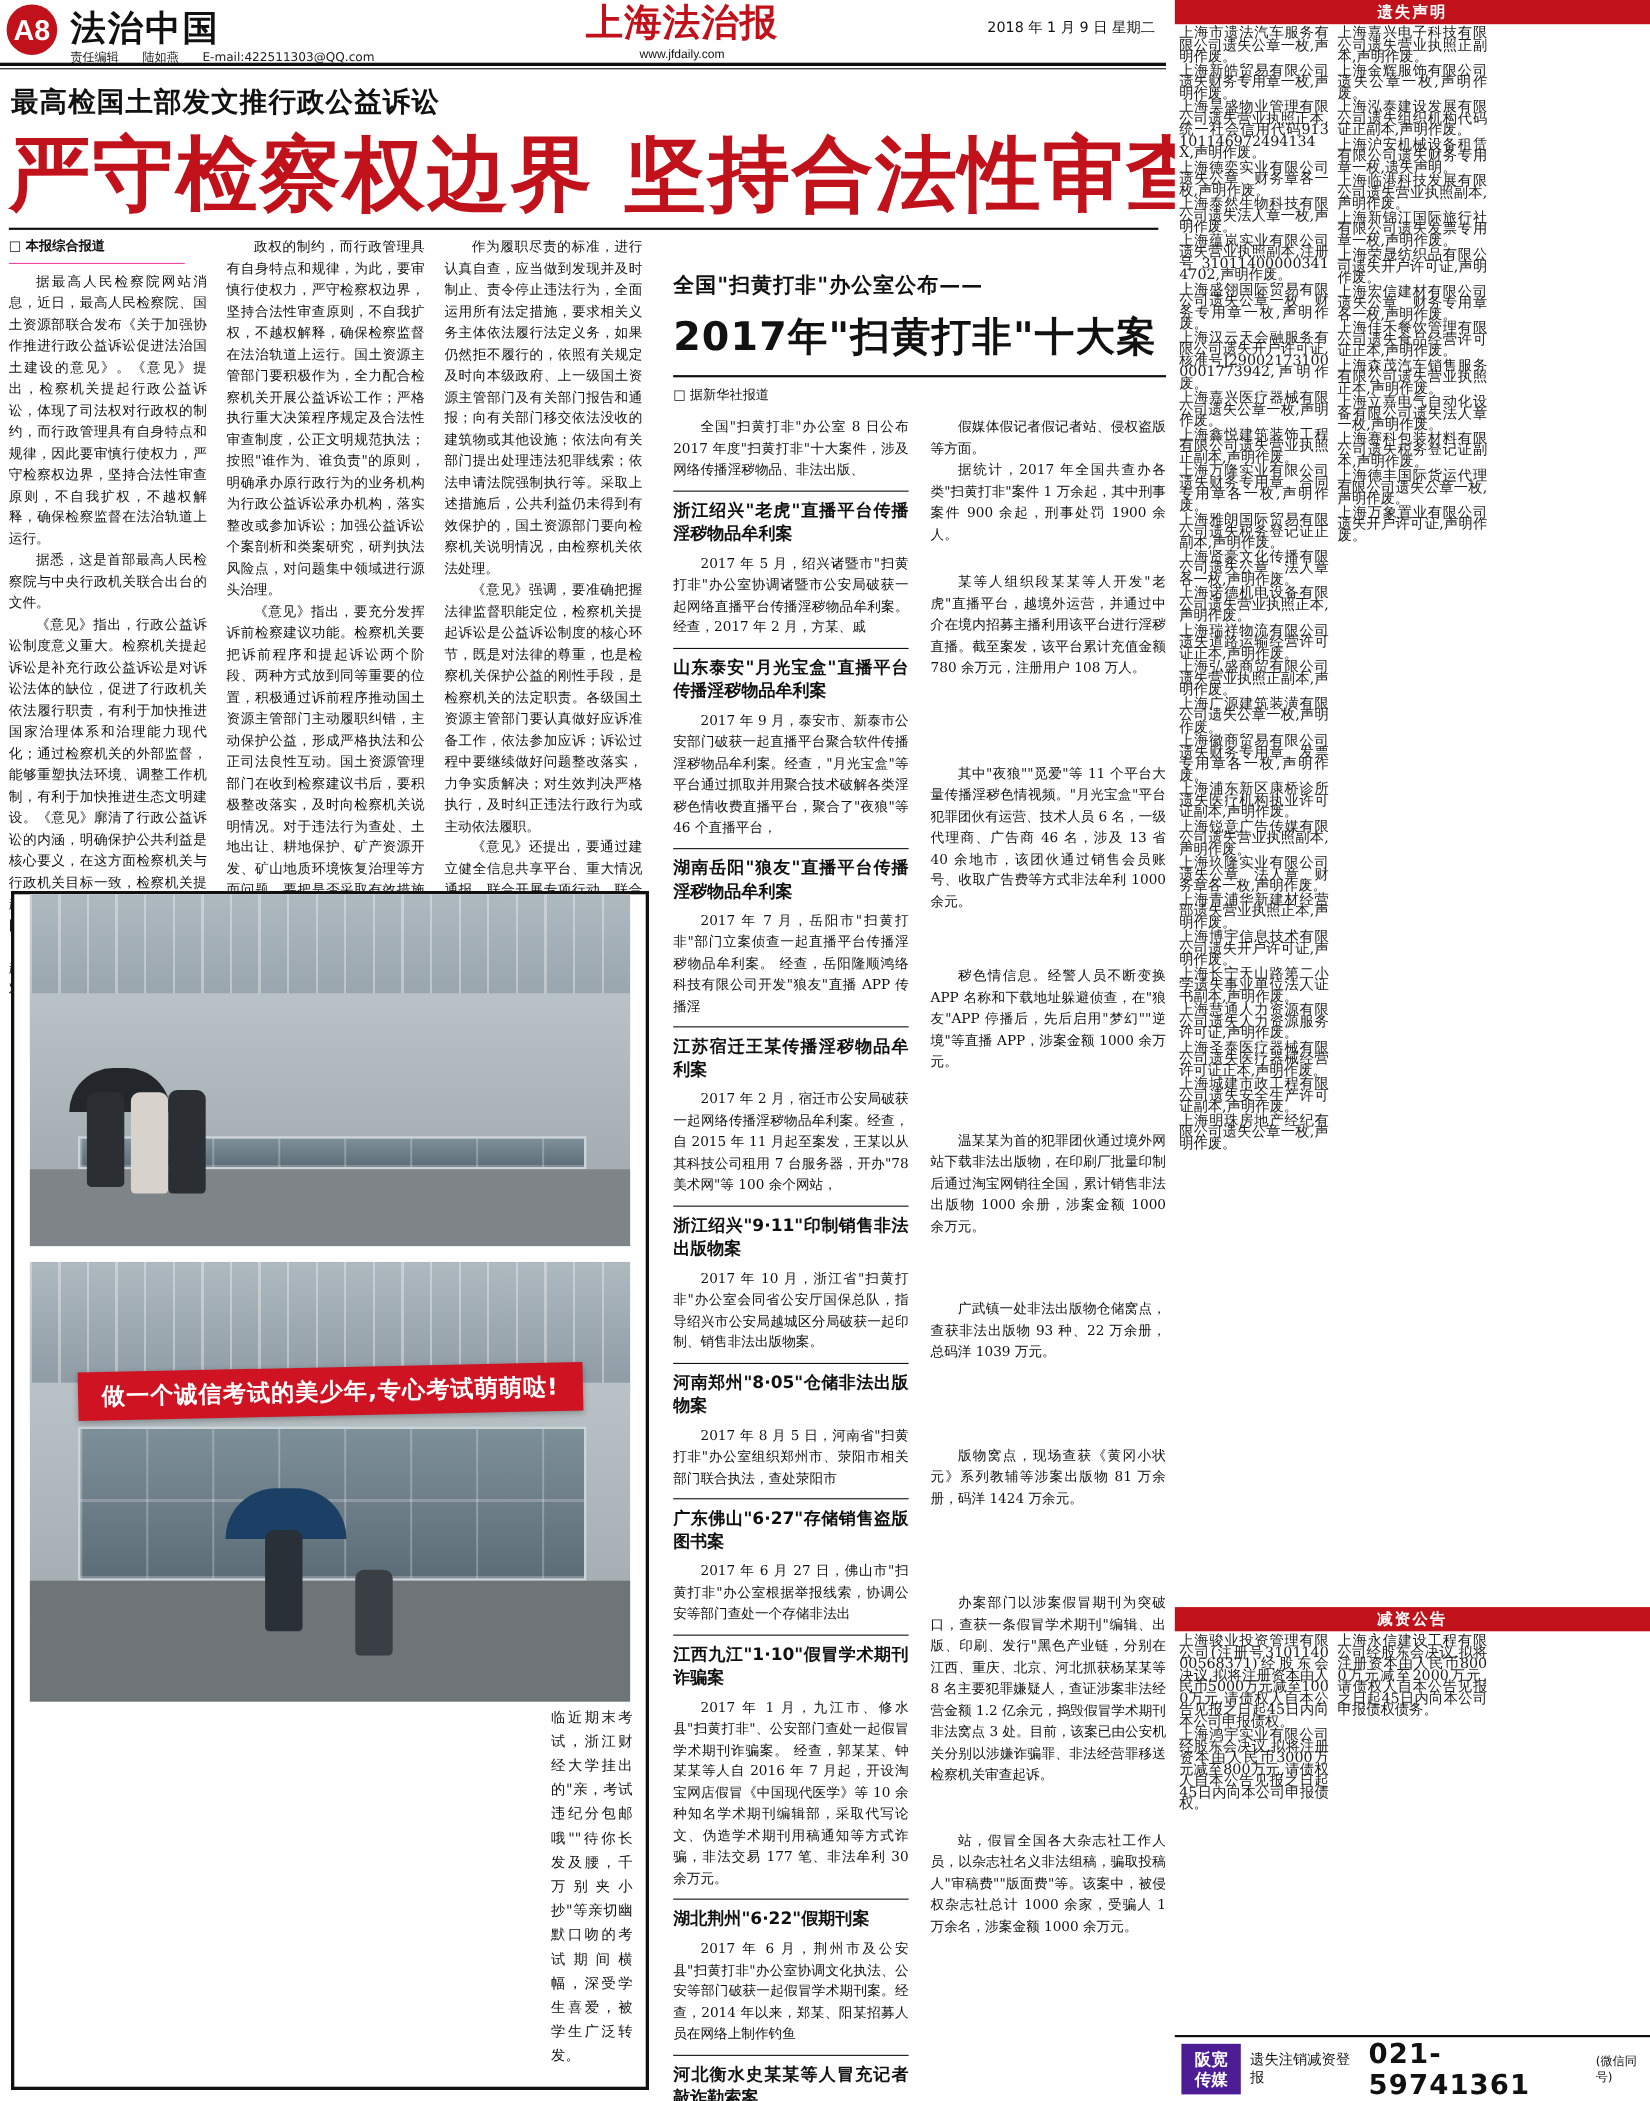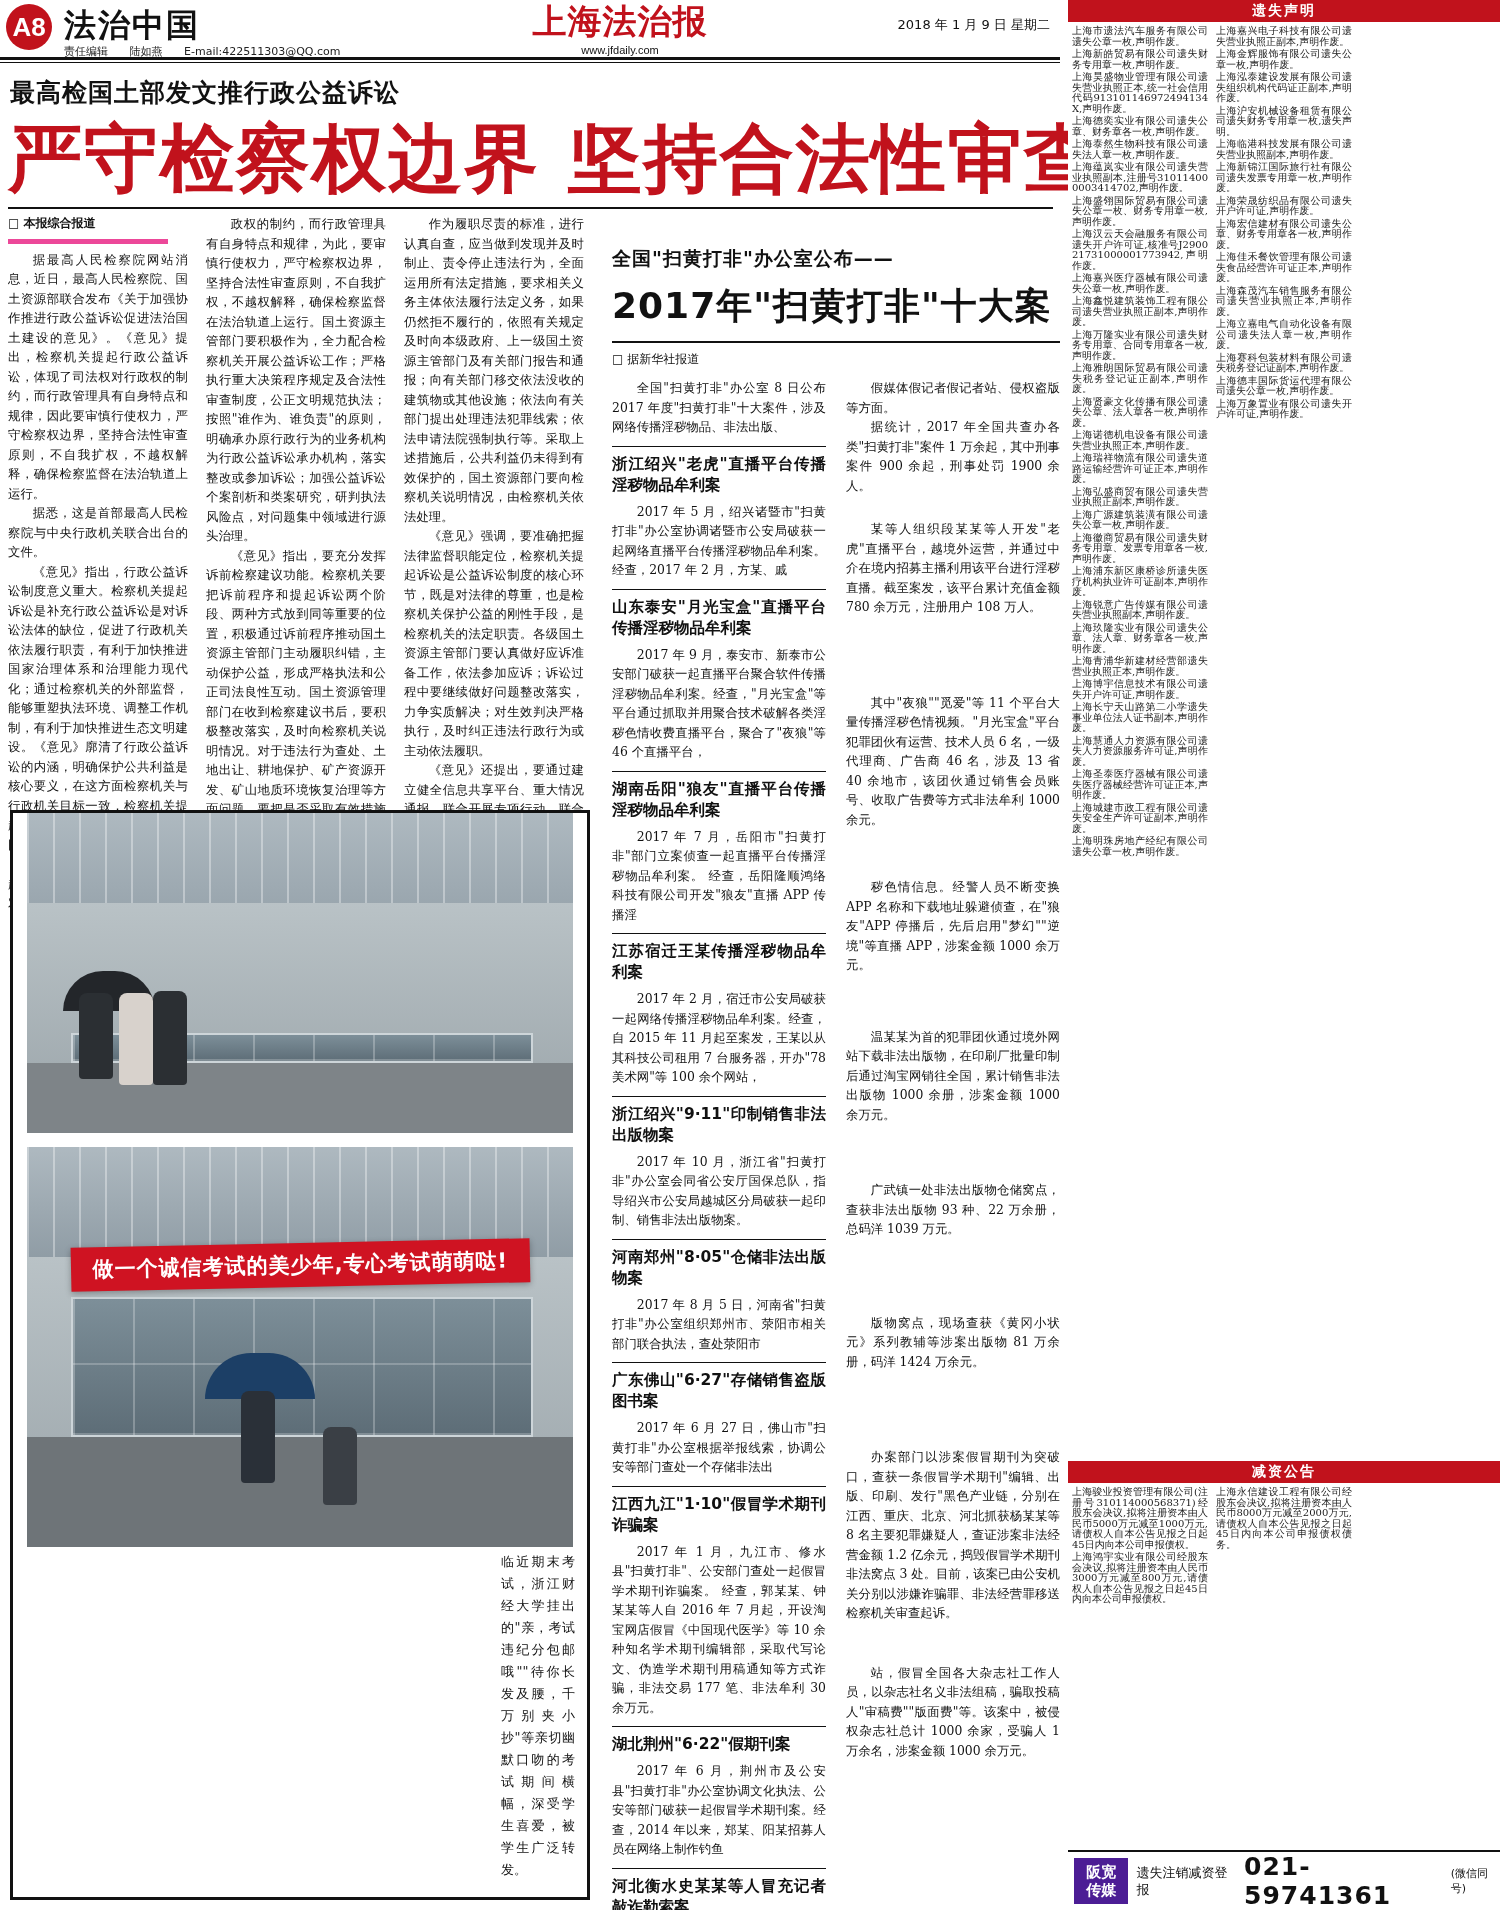--- a/index.html
+++ b/index.html
@@ -60,21 +60,21 @@
   .col{
     position:absolute;top:0;width:180px;font-size:12.4px;line-height:19.5px;
     text-align:justify;font-family:"DejaVu Serif",serif;
   }
   .col p{margin:0 0 0 0;text-indent:2em;}
   .col1{left:0;}
   .col2{left:198px;}
   .col3{left:396px;}
   .byline{
     font-family:"DejaVu Sans",sans-serif;font-size:12px;font-weight:bold;margin-bottom:6px;
-    border-bottom:5px solid #ec4899;padding-bottom:5px;width:160px;
+    border-bottom:1px solid #ec4899;padding-bottom:5px;width:160px;
   }
   .byline:before{content:"□ ";}
 
   
   .mid{position:absolute;left:612px;top:246px;width:448px;}
   .mid-kicker{
     font-family:"DejaVu Sans",sans-serif;font-size:19px;font-weight:bold;letter-spacing:1px;
   }
   .mid-title{
     font-family:"DejaVu Sans",sans-serif;font-size:36px;font-weight:bold;margin-top:10px;
@@ -137,21 +137,21 @@
 
   
   .rail{position:absolute;left:1068px;top:0;width:432px;height:1910px;background:#fff;}
   .rail-hd{
     height:22px;background:#c1121c;color:#fff;display:flex;align-items:center;justify-content:center;
     font-family:"DejaVu Sans",sans-serif;font-weight:bold;font-size:14px;letter-spacing:2px;
   }
   .rail-cols{position:relative;padding:4px 4px 0 4px;}
   .rcol{
     width:136px;display:inline-block;vertical-align:top;margin-right:4px;
-    font-size:10px;line-height:10.5px;font-family:"DejaVu Serif",serif;
+    font-size:13px;line-height:10.5px;font-family:"DejaVu Serif",serif;
     text-align:justify;word-break:break-all;color:#1a1a1a;
   }
   .rcol div{margin-bottom:2px;}
   .rail-hd2{
     margin-top:6px;height:22px;background:#c1121c;color:#fff;display:flex;align-items:center;justify-content:center;
     font-family:"DejaVu Sans",sans-serif;font-weight:bold;font-size:14px;letter-spacing:2px;
   }
   .rail-foot{
     position:absolute;left:0;bottom:0;width:432px;height:58px;border-top:2px solid #111;
     display:flex;align-items:center;

